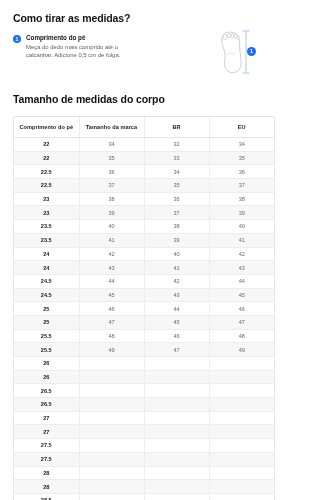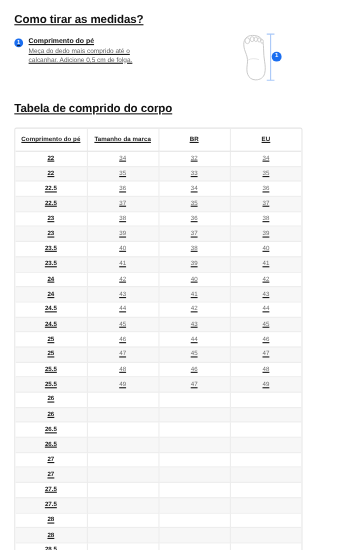--- a/index.html
+++ b/index.html
@@ -14,21 +14,20 @@
     font-family: "Liberation Sans", sans-serif;
     color: #1a1a1a;
     -webkit-font-smoothing: antialiased;
   }
   .page {
     width: 288px;
     height: 500px;
     box-sizing: border-box;
     padding: 0 13px;
     position: relative;
-    text-decoration: underline;
   }
 
   
   .howto-title {
     font-size: 10.5px;
     font-weight: bold;
     letter-spacing: -0.1px;
     color: #111111;
     margin: 0;
     padding-top: 11px;
@@ -198,21 +197,21 @@
         <ellipse cx="22.6" cy="8.3" rx="1.4" ry="1.9" fill="#ffffff" stroke="#c9c9c9" stroke-width="0.75"></ellipse>
         <ellipse cx="25.2" cy="9.6" rx="1.2" ry="1.7" fill="#ffffff" stroke="#c9c9c9" stroke-width="0.75"></ellipse>
 
         <path d="M12.6 26.5 C 15.5 25.0 19.0 25.0 22.4 26.2" fill="none" stroke="#dedede" stroke-width="0.7"></path>
       </svg>
       <span class="diagram-badge">1</span>
     </div>
 
   </div>
 
-  <h2 class="table-title">Tabela de comprido do corpo</h2>
+  <h2 class="table-title">Tamanho de medidas do corpo</h2>
 
   <div class="table-wrap">
     <table>
       <thead>
         <tr>
           <th>Comprimento do pé</th>
           <th>Tamanho da marca</th>
           <th>BR</th>
           <th>EU</th>
         </tr>

